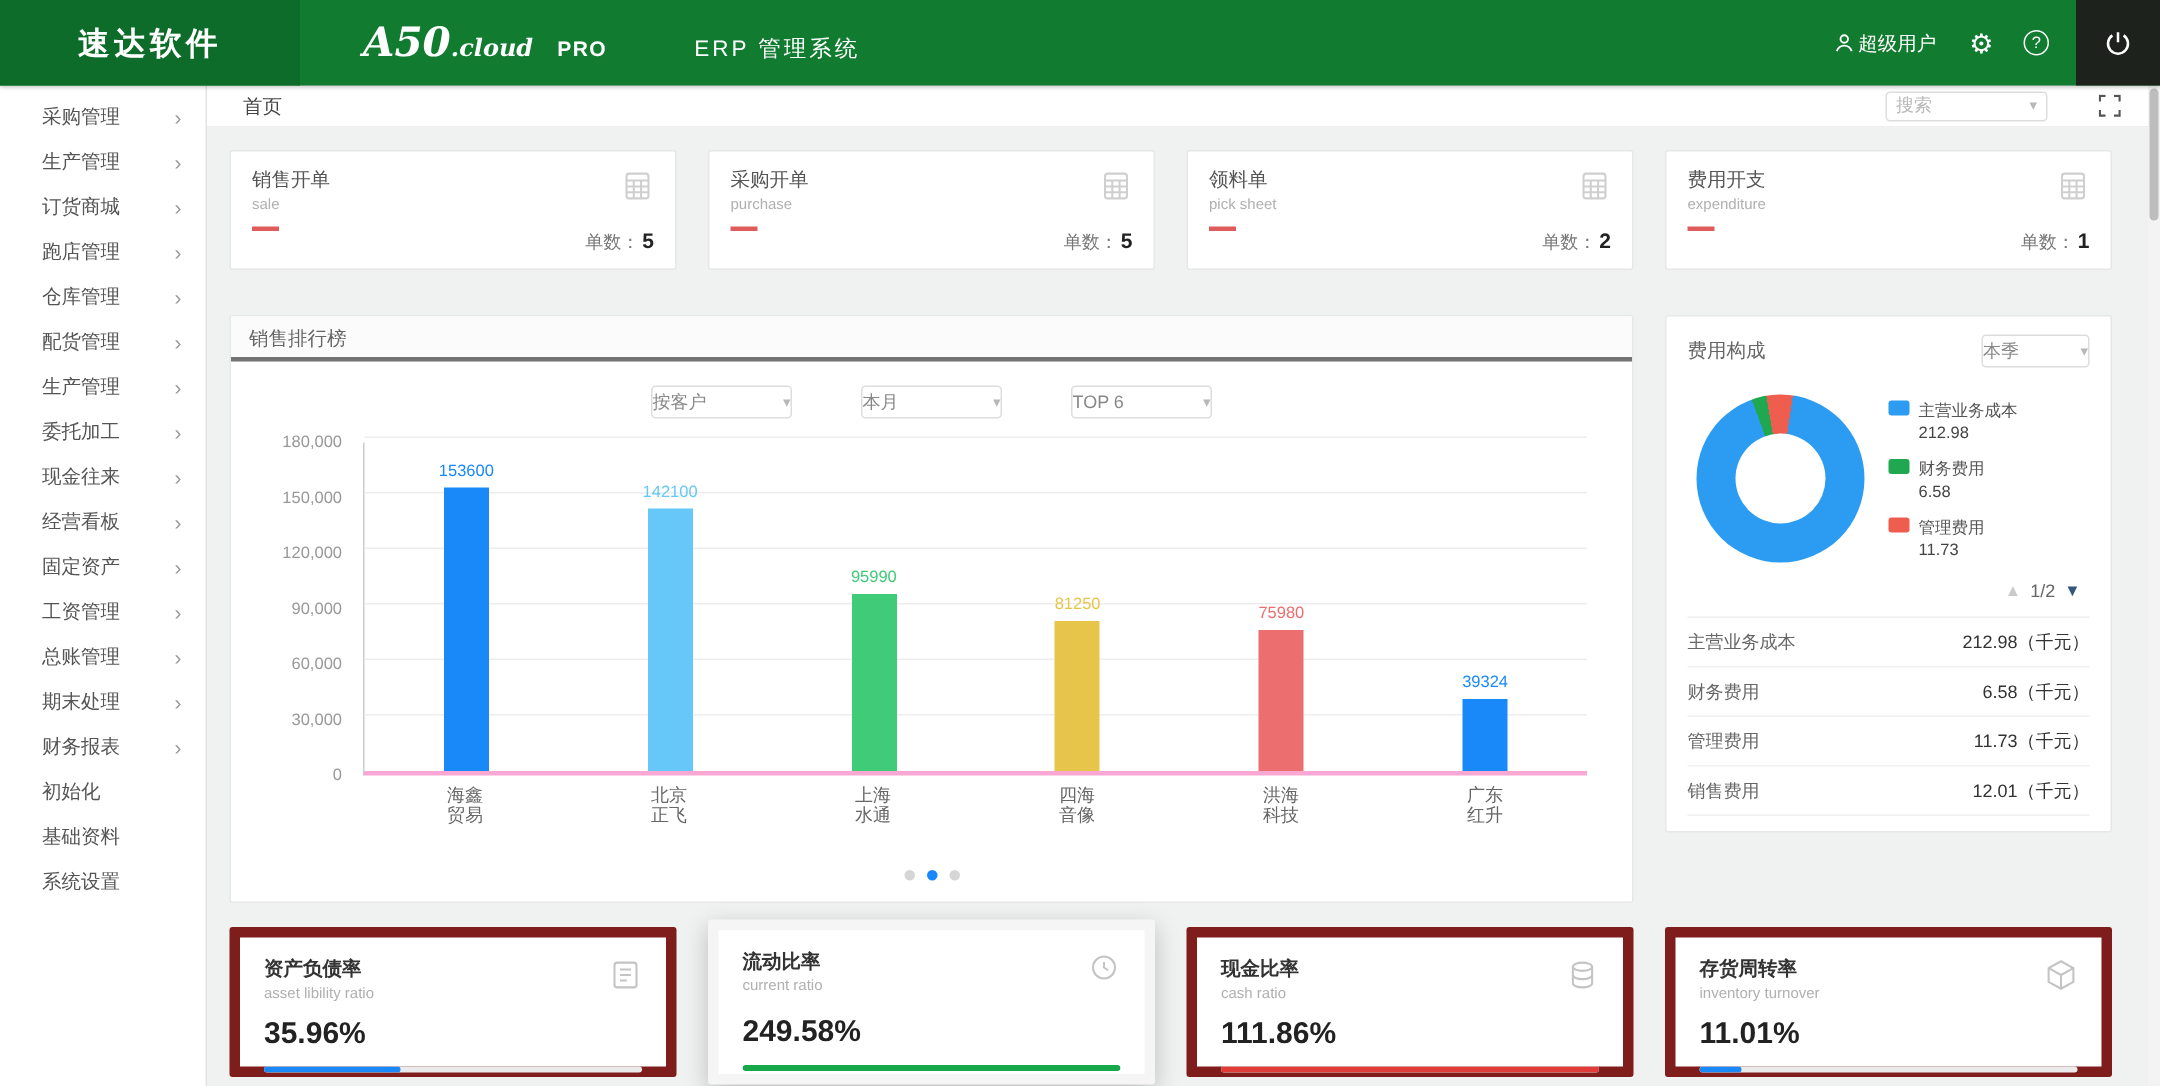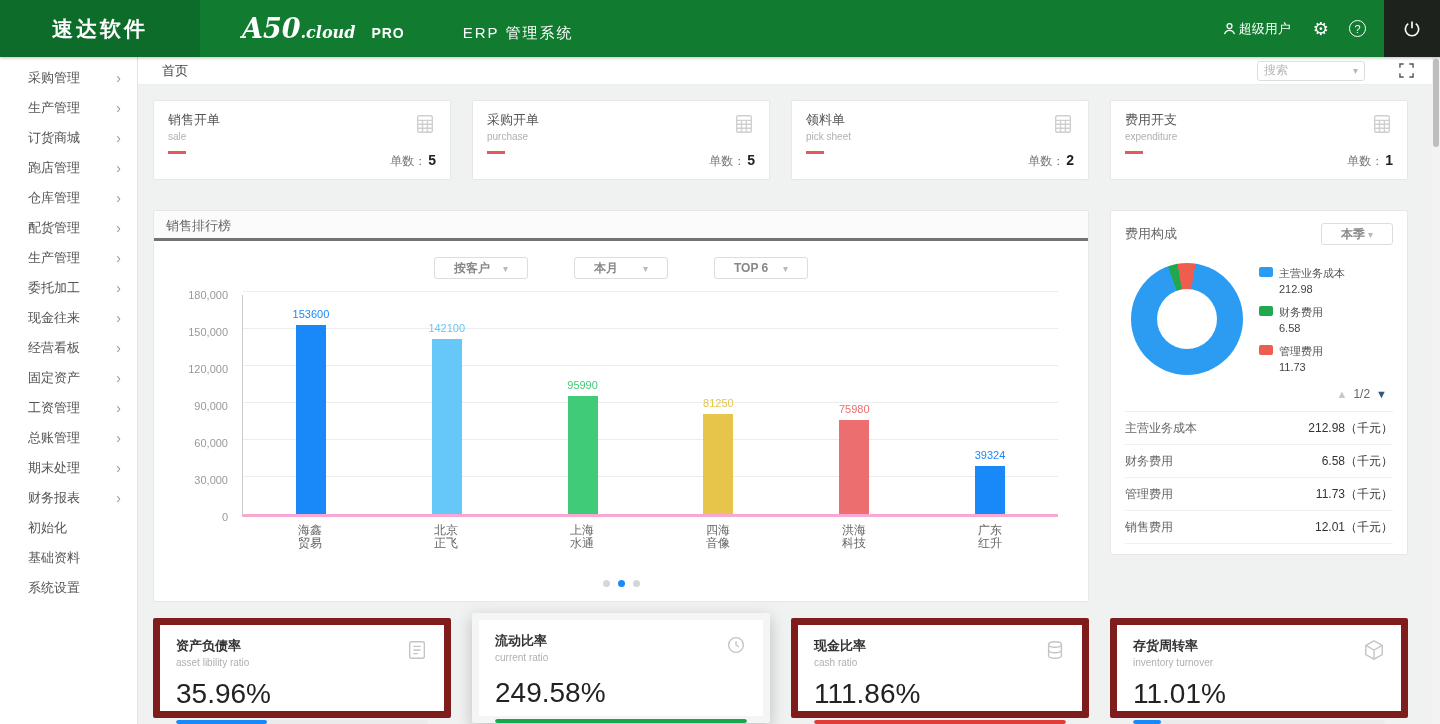--- a/index.html
+++ b/index.html
@@ -44,21 +44,21 @@
   .stat-dash { width:18px; height:3px; background:#e05c5c; margin-top:9px; }
   .stat-icon { position:absolute; top:12px; right:14px; }
   .stat-count { position:absolute; right:14px; bottom:9px; font-size:12px; color:#777; }
   .stat-count b { font-size:14px; color:#222; margin-left:2px; }
 
   
   .mid-row { display:flex; gap:21px; margin-top:30px; align-items:flex-start; }
   .sales-card { width:936px; height:392px; background:#fff; border:1px solid #e7e7e7; border-radius:2px; position:relative; }
   .panel-header { height:30px; line-height:29px; border-bottom:3px solid #737373; padding-left:12px; font-size:13px; color:#666; background:#fbfbfb; }
   .filters { display:flex; justify-content:center; gap:46px; margin-top:16px; }
-  .select { width:94px; height:22px; border:1px solid #ddd; border-radius:3px; background:#fff; display:flex; align-items:center; justify-content:space-between; padding:0 19px; font-size:12px; color:#888; cursor:pointer;font-weight:bold; }
+  .select { width:94px; height:22px; border:1px solid #ddd; border-radius:3px; background:#fff; display:flex; align-items:center; justify-content:space-between; padding:0 0; font-size:12px; color:#888; cursor:pointer; }
 
   .bar-chart { margin:16px 30px 0 20px; position:relative; height:252px; }
   .y-axis { position:absolute; left:0; top:0; bottom:30px; width:62px; }
   .ytick { position:absolute; right:8px; transform:translateY(50%); font-size:11px; color:#999; }
   .plot { position:absolute; left:68px; right:0; top:0; bottom:30px; border-left:1px solid #ccc; border-bottom:3px solid #f9a8d4;padding-left:32px; }
   .gridline { position:absolute; left:0; right:0; height:1px; background:#ededed; }
   .bar-row { position:absolute; left:0; right:0; top:0; bottom:0; display:flex; }
   .bar-slot { flex:1; position:relative; }
   .bar { position:absolute; left:50%; transform:translateX(-50%); bottom:0; width:30px; }
   .bar-label { position:absolute; left:50%; transform:translateX(-50%); font-size:11px; white-space:nowrap; }
@@ -87,21 +87,21 @@
   .exp-row .lab { color:#666; }
   .exp-row .val { color:#333; }
 
   
   .bottom-row { display:flex; gap:21px; margin-top:16px; }
   .metric-card { flex:1; height:100px; background:#fff; border:7px solid #7f1d1d; border-radius:2px; padding:12px 16px; position:relative; cursor:pointer; }
   .metric-card.raised { height:110px; margin-top:-5px; box-shadow:0 5px 16px rgba(0,0,0,.22); border-color:#f5f5f5; z-index:2; }
   .metric-title { font-size:13px; color:#333; font-weight:bold; }
   .metric-sub { font-size:10px; color:#b0b0b0; margin-top:2px; }
   .metric-icon { position:absolute; top:14px; right:16px; }
-  .metric-value { font-size:28px; font-weight:normal; color:#222; margin-top:10px; }
+  .metric-value { font-size:20px; font-weight:bold; color:#222; margin-top:10px; }
   .metric-card.raised .metric-value { margin-top:14px; }
   .progress { height:4px; background:#ebebeb; border-radius:2px; margin-top:10px; overflow:hidden; }
   .progress-fill { height:100%; border-radius:2px; }
 
   
   .scrollbar { position:absolute; right:0; top:57px; bottom:0; width:8px; background:#f3f3f3; }
   .thumb { position:absolute; top:2px; left:1px; width:6px; height:88px; background:#bdbdbd; border-radius:3px; cursor:pointer; }
 </style>
 </head>
 <body>

